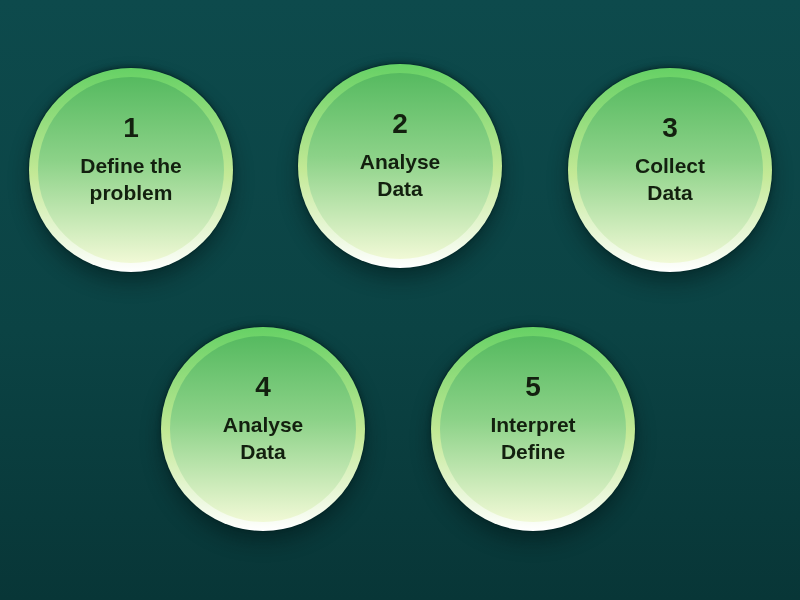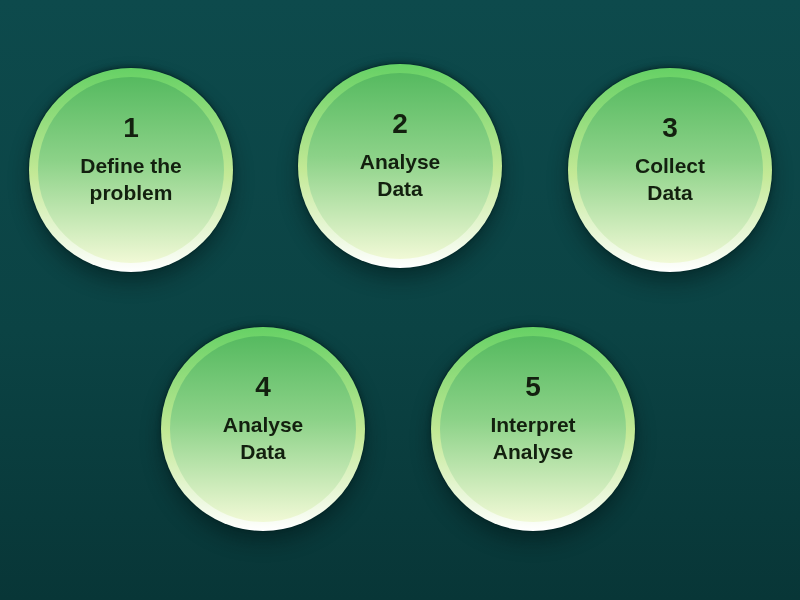--- a/index.html
+++ b/index.html
@@ -113,17 +113,17 @@
       <div class="step-label">Analyse
 Data</div>
     </div>
   </div>
 
   <div class="circle c5">
     <div class="circle-inner"></div>
     <div class="circle-content">
       <div class="step-number">5</div>
       <div class="step-label">Interpret
-Analyse</div>
+Define</div>
     </div>
   </div>
 
 </div>
 
 </body></html>

